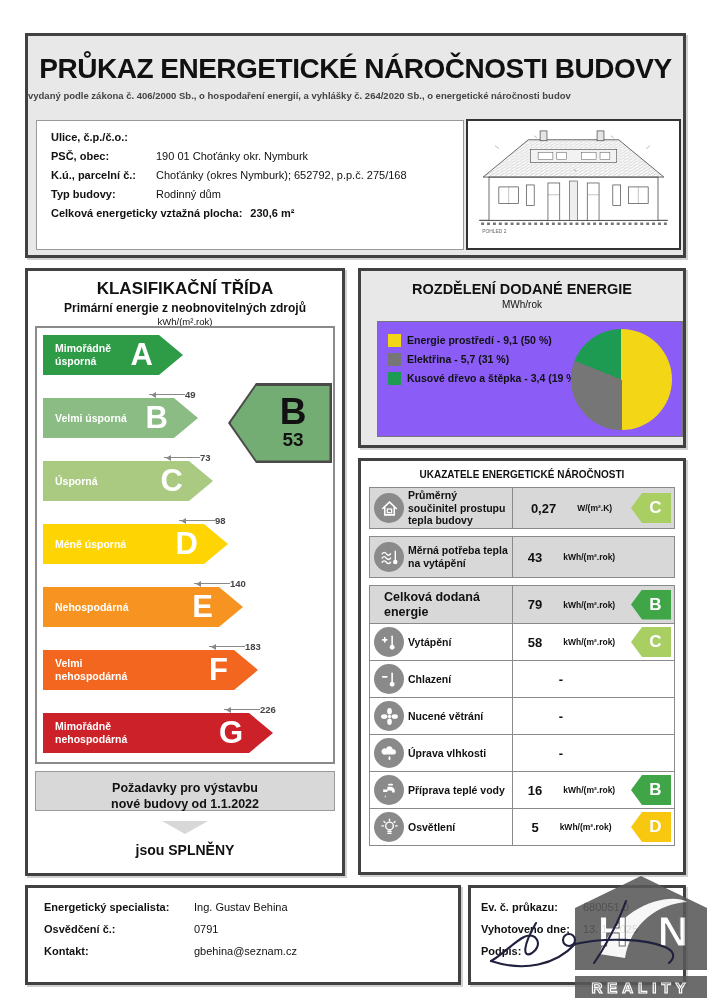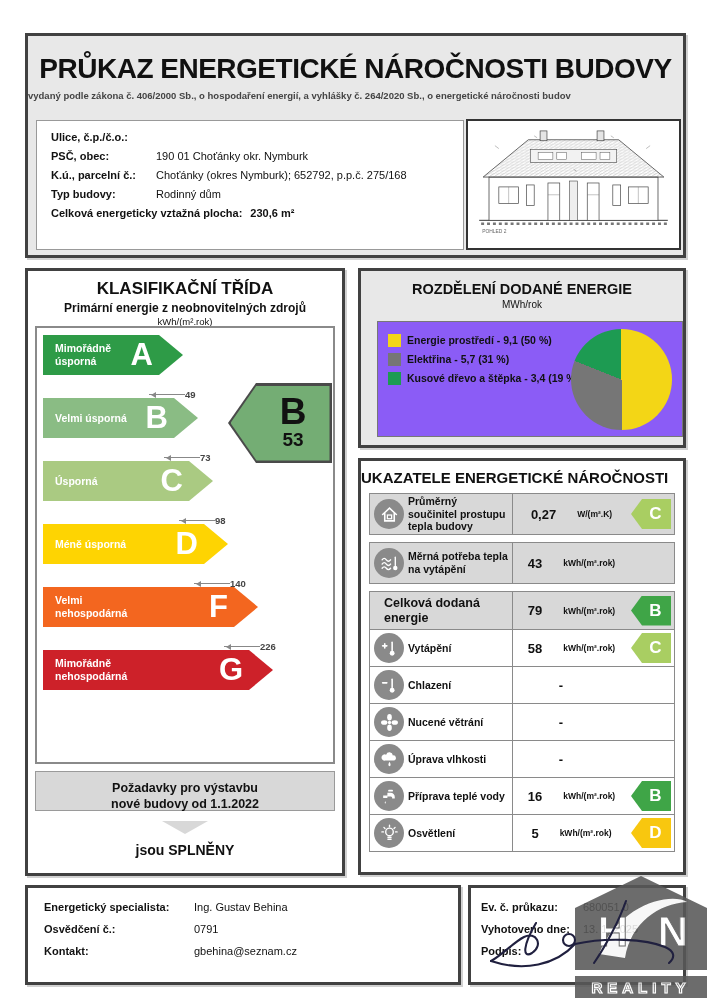--- a/index.html
+++ b/index.html
@@ -65,21 +65,21 @@
   .dist-unit { text-align:center; font-size:10px; margin-top:2px; }
   #dist-panel { position:absolute; left:8px; top:50px; width:306px; height:116px; background:#8b5cf6; border:1px solid #777;margin-left:8px; }
   .legend { position:absolute; left:10px; top:12px; }
   .legend-item { display:flex; align-items:flex-start; gap:6px; margin-bottom:6px; }
   .legend-swatch { width:13px; height:13px; flex:0 0 13px; }
   .legend-text { font-size:10.5px; font-weight:bold; line-height:1.15; }
   #energy-pie { position:absolute; right:10px; top:7px; width:101px; height:101px; border-radius:50%; }
 
   
   #ind-box { left:358px; top:458px; width:328px; height:417px; }
-  .ind-title { text-align:left; font-size:15px; font-weight:bold; margin-top:8px; }
+  .ind-title { text-align:center; font-size:10px; font-weight:bold; margin-top:8px; }
   #ind-rows { padding:7px 8px 0 8px; }
   .ind-row { display:grid; grid-template-columns:38px 1fr 118px 44px; align-items:center; height:42px; }
   .ind-standalone { border:1px solid #8a8a8a; background:#d8d8d8; margin-bottom:7px; }
   .ind-table { border:1px solid #8a8a8a; }
   .ind-table .ind-row { height:37px; }
   .ind-table .ind-row + .ind-row { border-top:1px solid #8a8a8a; }
   .ind-row.gray { background:#d8d8d8; }
   .ind-icon-cell { display:flex; justify-content:center; }
   .ind-icon { width:30px; height:30px; border-radius:50%; background:#8a8a8a; display:flex; align-items:center; justify-content:center; }
   .ind-icon svg { width:19px; height:19px; }
@@ -220,20 +220,30 @@
         <div class="class-arrow" style="width: 185px; background: rgb(254, 212, 2);">
           <span class="class-label">Méně úsporná</span>
           <span class="class-letter">D</span>
         </div>
         <div class="thr" style="left:151px">
           <span class="thr-line"></span>
           <span class="thr-num">140</span>
         </div>
       </div>
       <div class="class-row">
+        <div class="class-arrow" style="width: 200px; background: rgb(247, 148, 33);">
+          <span class="class-label">Nehospodárná</span>
+          <span class="class-letter">E</span>
+        </div>
+        <div class="thr" style="left:166px">
+          <span class="thr-line"></span>
+          <span class="thr-num">183</span>
+        </div>
+      </div>
+      <div class="class-row">
         <div class="class-arrow" style="width: 215px; background: rgb(243, 102, 31);">
           <span class="class-label">Velmi nehospodárná</span>
           <span class="class-letter">F</span>
         </div>
         <div class="thr" style="left:181px">
           <span class="thr-line"></span>
           <span class="thr-num">226</span>
         </div>
       </div>
       <div class="class-row">

